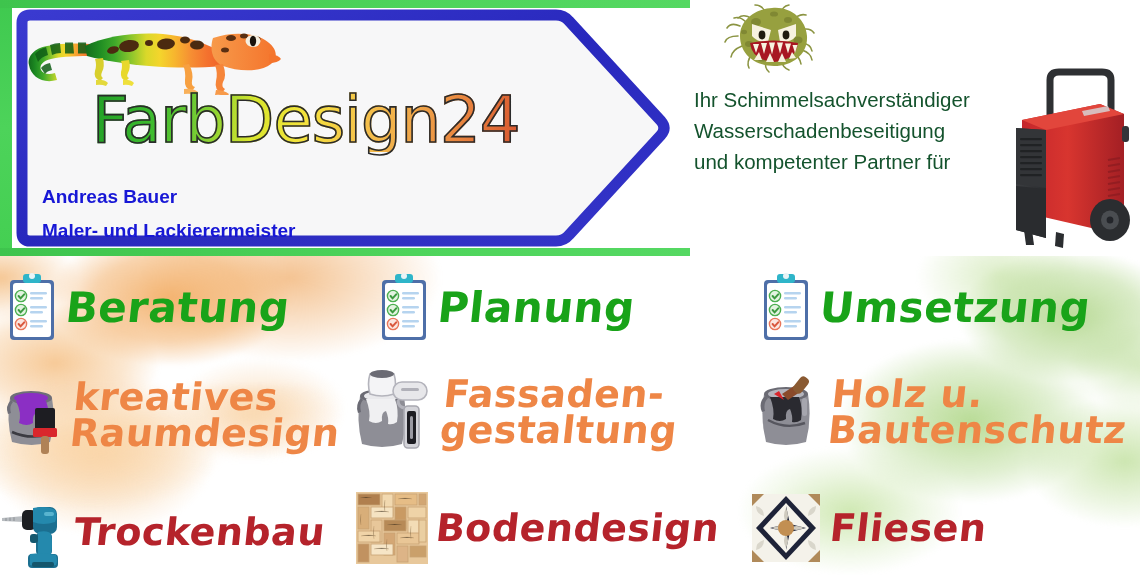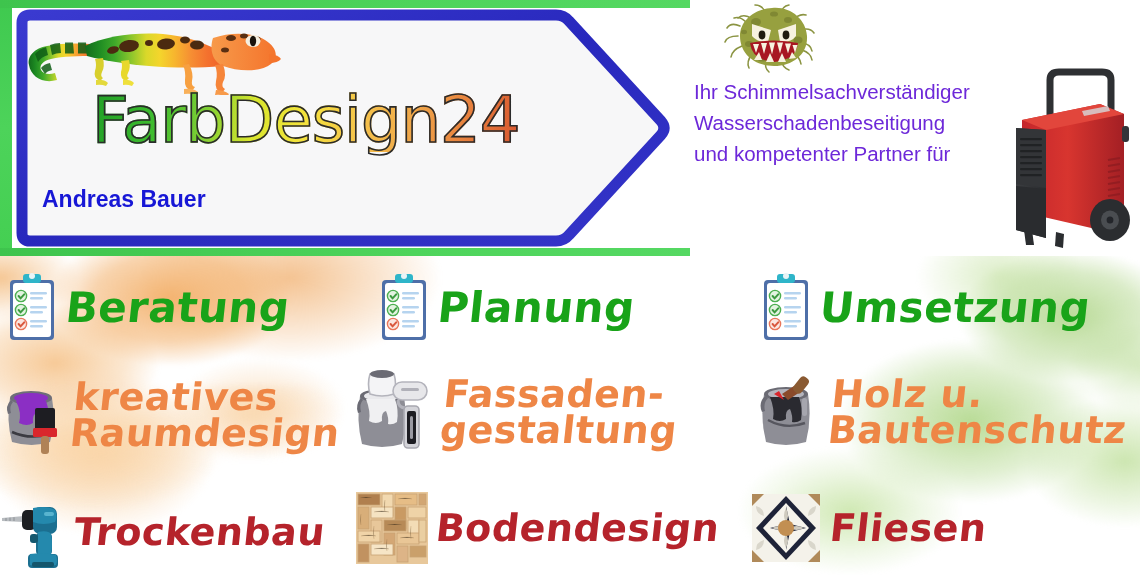--- a/index.html
+++ b/index.html
@@ -59,33 +59,33 @@
   .brand-shadow {
     position:absolute; left:74px; top:80px;
     font-family:"DejaVu Sans", sans-serif;
     font-size:64px; font-weight:400; letter-spacing:-1px; line-height:1;
     white-space:nowrap; color:rgba(120,120,120,0.30);
     z-index:-1;
   }
   .owner-line1, .owner-line2 {
     position:absolute; left:22px;
     font-family:"Liberation Sans", sans-serif;
-    font-weight:bold; font-size:23px; color:#1717d6;
+    font-weight:bold; font-size:19px; color:#1717d6;
     letter-spacing:0px; white-space:nowrap;
   }
   .owner-line1 { top:176px; }
   .owner-line2 { top:210px; }
 
   
   .mold-icon { position:absolute; left:722px; top:2px; width:104px; height:74px; }
   .mold-icon svg { display:block; }
   .promo-text {
-    position:absolute; left:694px; top:76px; width:330px;
+    position:absolute; left:694px; top:84px; width:330px;
     font-family:"Liberation Sans", sans-serif;
-    font-size:20.5px; color:#6d28d9; line-height:31px;
+    font-size:20.5px; color:#14532d; line-height:31px;
     white-space:nowrap;
   }
   .dehumidifier { position:absolute; left:1004px; top:62px; width:132px; height:190px; }
   .dehumidifier svg { display:block; }
 
   
   .services {
     position:absolute; left:0; top:256px; width:1140px; height:319px;
     background:#ffffff;
     overflow:hidden;
@@ -240,20 +240,21 @@
           <path d="M71 70 q8 -1 12 3 l-2 3 q-5 -2 -10 -1 z" fill="#e3d93c"></path>
           <path d="M104 50 q2 8 -1 13 q-2 4 1 5 l-3 3 q-6 -2 -5 -9 q2 -6 0 -11 z" fill="#e8d82c"></path>
           <path d="M98 70 q7 -1 11 3 l-2 3 q-5 -2 -9 -1 z" fill="#efe03c"></path>
         </svg>
       </div>
 
       <div class="brand-shadow">FarbDesign24</div>
       <div class="brand">FarbDesign24</div>
 
       <div class="owner-line1">Andreas Bauer</div>
+      <div class="owner-line2">Maler- und Lackierermeister</div>
     </div>
 
     <div class="mold-icon">
       <svg width="104" height="74" viewBox="0 0 104 74">
         <g stroke="#8b9442" stroke-width="1.6" fill="none" stroke-linecap="round">
           <path d="M18 24 q-9 -4 -13 2"></path>
             <path d="M16 34 q-11 0 -13 6"></path>
           <path d="M20 44 q-10 4 -11 11"></path>
             <path d="M30 52 q-6 8 -3 14"></path>
           <path d="M44 57 q-2 9 3 13"></path>

